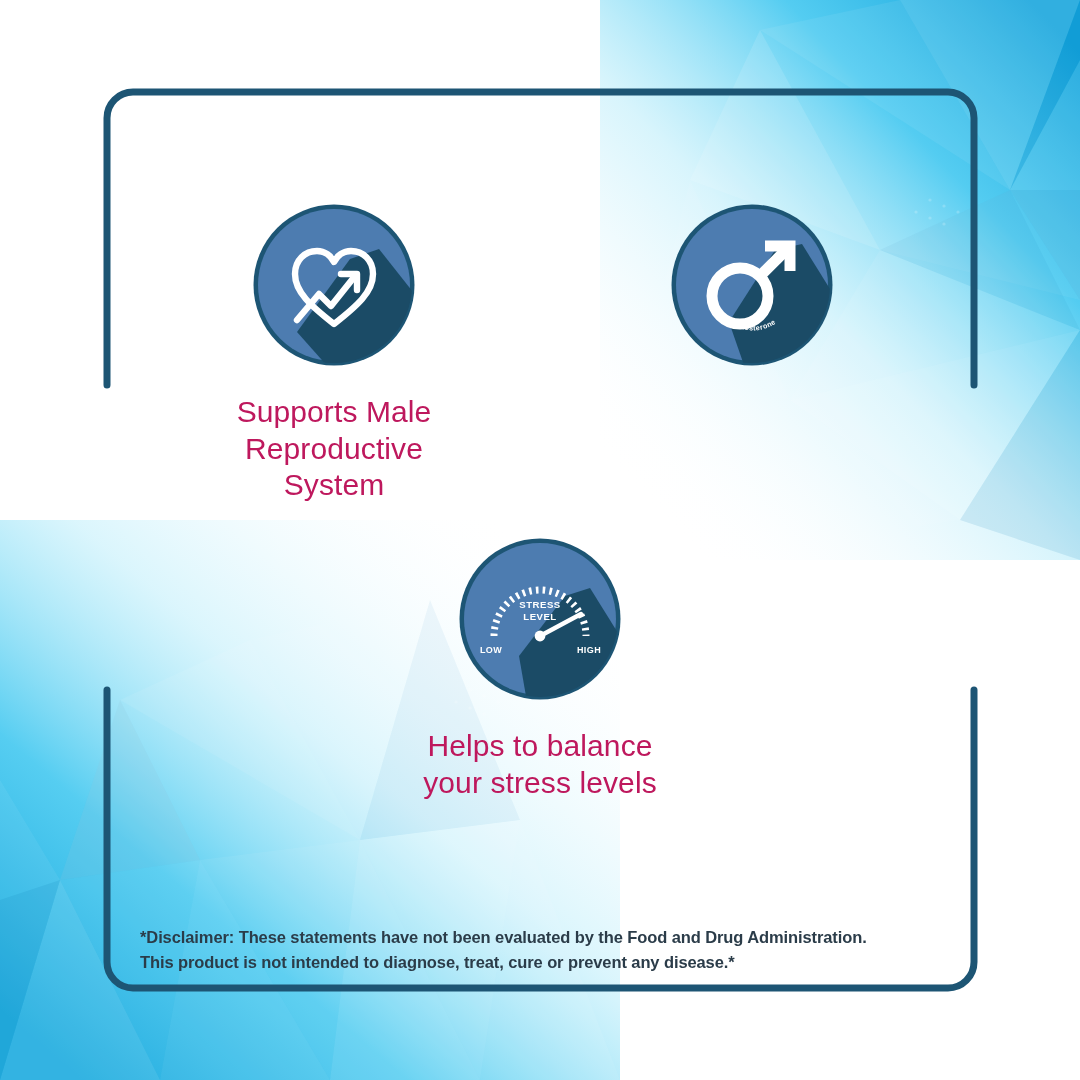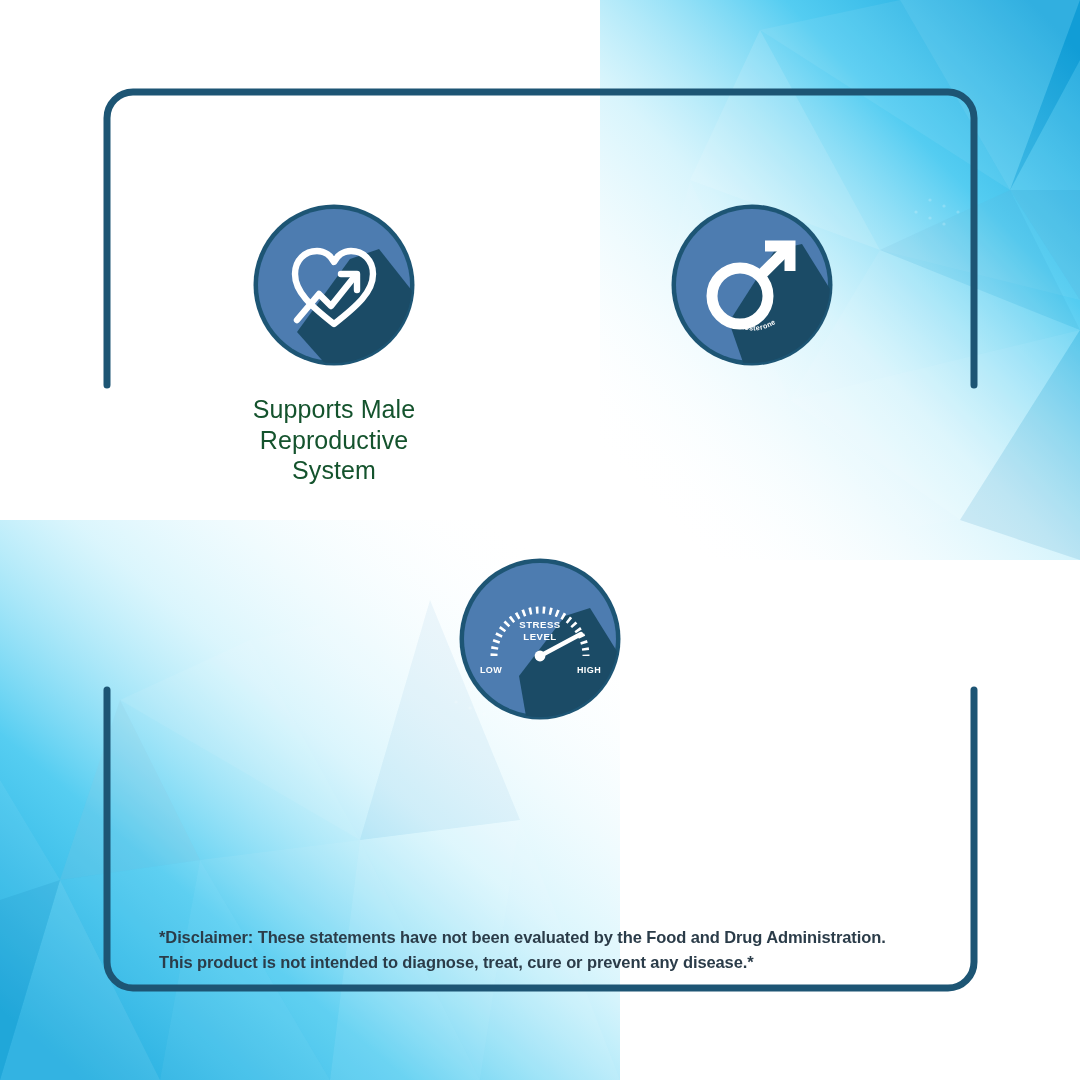--- a/index.html
+++ b/index.html
@@ -37,34 +37,34 @@
     text-align:center;
     width:320px;
   }
   .feature .badge {
     width:166px; height:166px;
     margin:0 auto;
     position:relative;
   }
   .feature .caption {
     margin-top:26px;
-    font-size:25px;
+    font-size:30px;
     line-height:1.22;
-    color:#14532d;
+    color:#be185d;
     letter-spacing:0.1px;
     white-space:pre-line;
   }
 
   #feature-reproductive { left:174px; top:202px; }
   #feature-andropause   { left:592px; top:202px; }
-  #feature-stress       { left:380px; top:556px; }
+  #feature-stress       { left:380px; top:536px; }
 
   #disclaimer {
     position:absolute;
-    left:159px; top:925px;
+    left:140px; top:925px;
     width:800px;
     font-size:16.5px;
     line-height:1.52;
     font-weight:bold;
     color:#2b3c49;
     white-space:pre-line;
     letter-spacing:-0.1px;
   }
 </style>
 </head>
@@ -242,18 +242,20 @@
           <line x1="83" y1="100" x2="124" y2="78" stroke="#ffffff" stroke-width="4.4" stroke-linecap="round"></line>
           <circle cx="83" cy="100" r="5.4" fill="#ffffff"></circle>
 
           <text x="83" y="72" text-anchor="middle" font-size="9.6" font-weight="bold" fill="#ffffff" letter-spacing="0.5">STRESS</text>
           <text x="83" y="84" text-anchor="middle" font-size="9.6" font-weight="bold" fill="#ffffff" letter-spacing="0.5">LEVEL</text>
           <text x="34" y="117" text-anchor="middle" font-size="9" font-weight="bold" fill="#ffffff" letter-spacing="0.4">LOW</text>
           <text x="132" y="117" text-anchor="middle" font-size="9" font-weight="bold" fill="#ffffff" letter-spacing="0.4">HIGH</text>
         </g>
       </svg>
     </div>
+    <div class="caption">Helps to balance
+your stress levels</div>
   </div>
 
   <div id="disclaimer">*Disclaimer: These statements have not been evaluated by the Food and Drug Administration.
 This product is not intended to diagnose, treat, cure or prevent any disease.*</div>
 
 </div>
 
 </body></html>

